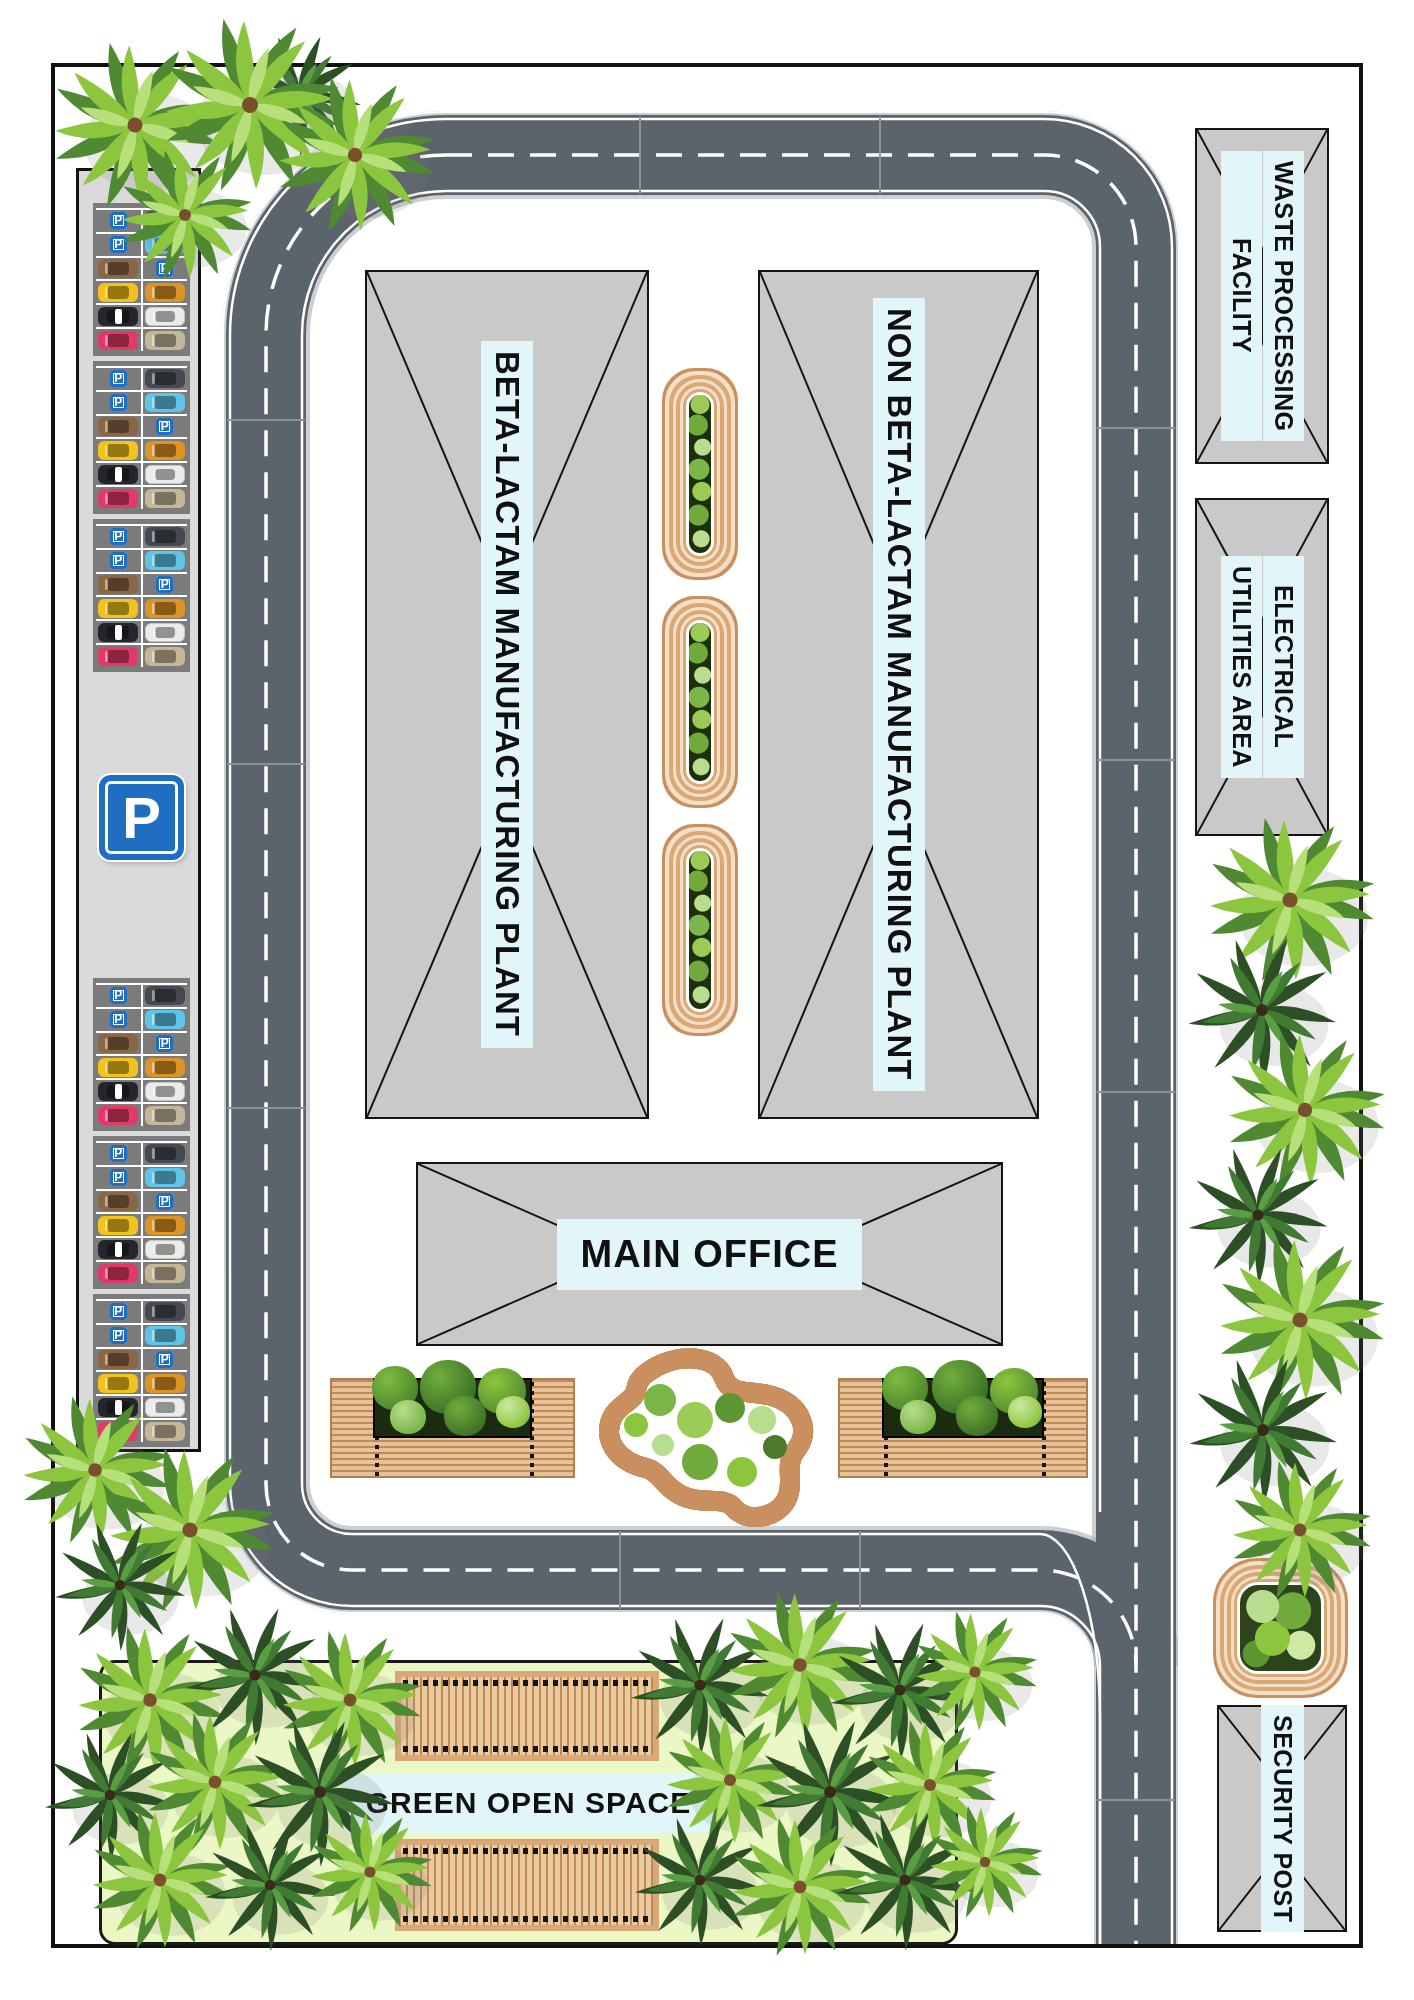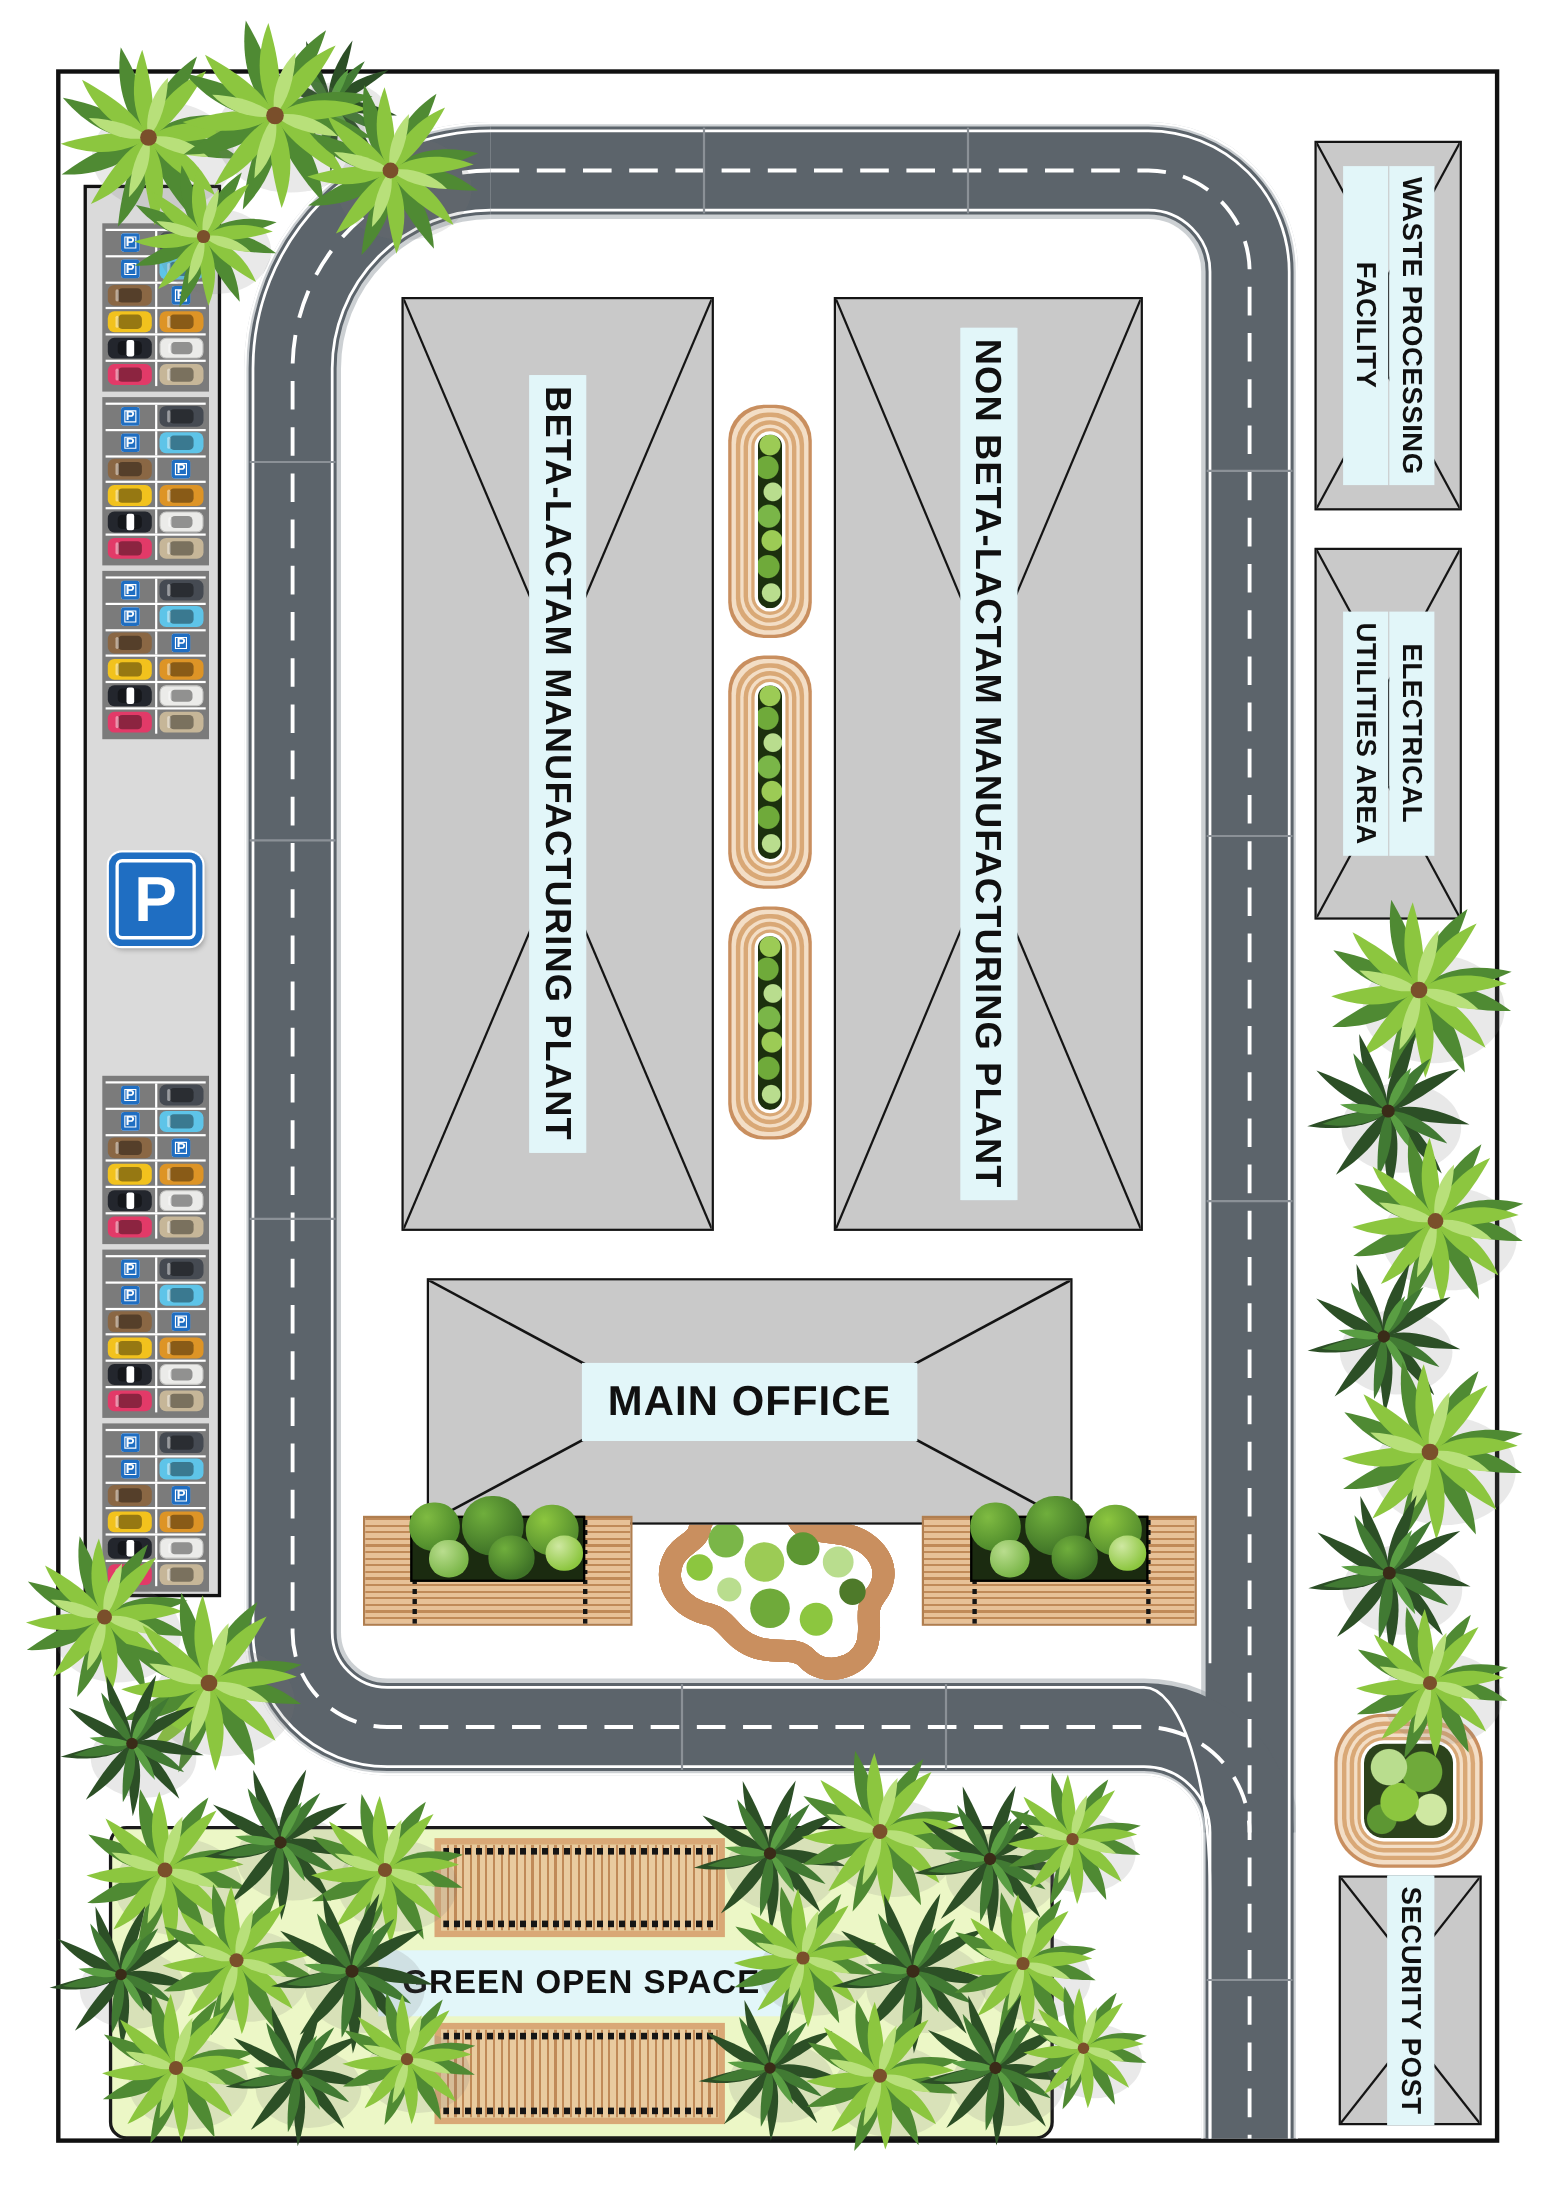--- a/index.html
+++ b/index.html
@@ -504,21 +504,21 @@
       <line x1="0" y1="845" x2="138" y2="515"></line>
         <line x1="277" y1="845" x2="138" y2="515"></line>
     </svg>
     <div class="tagwrap">
         <div class="tag vtag big">
           <span>NON BETA-LACTAM MANUFACTURING PLANT</span>
         </div>
       </div>
   </div>
 
-  <div class="bld" style="left:388px;top:1162px;width:587px;height:224px">
+  <div class="bld" style="left:416px;top:1162px;width:587px;height:184px">
     <svg viewBox="0 0 583 180" preserveAspectRatio="none">
       <line x1="0" y1="0" x2="205" y2="90"></line>
         <line x1="0" y1="180" x2="205" y2="90"></line>
       <line x1="205" y1="90" x2="378" y2="90"></line>
       <line x1="583" y1="0" x2="378" y2="90"></line>
         <line x1="583" y1="180" x2="378" y2="90"></line>
     </svg>
     <div class="tagwrap">
         <div class="tag htag">MAIN OFFICE</div>
       </div>

